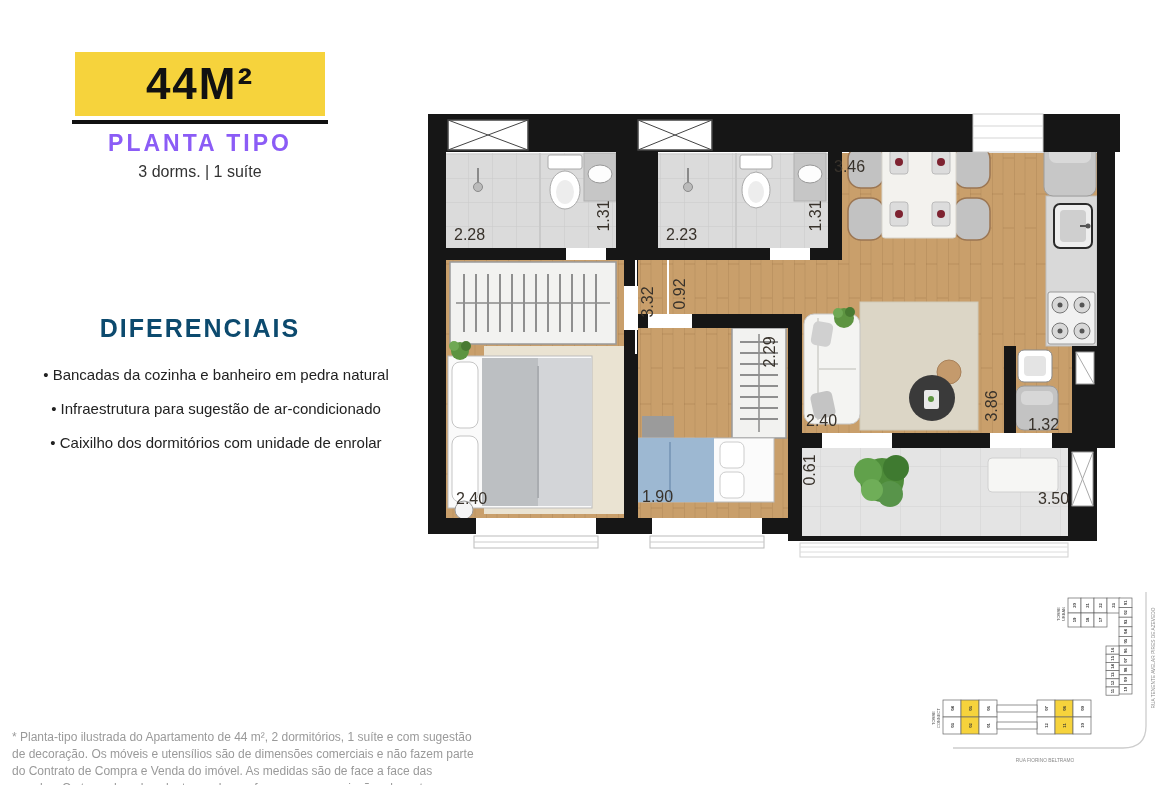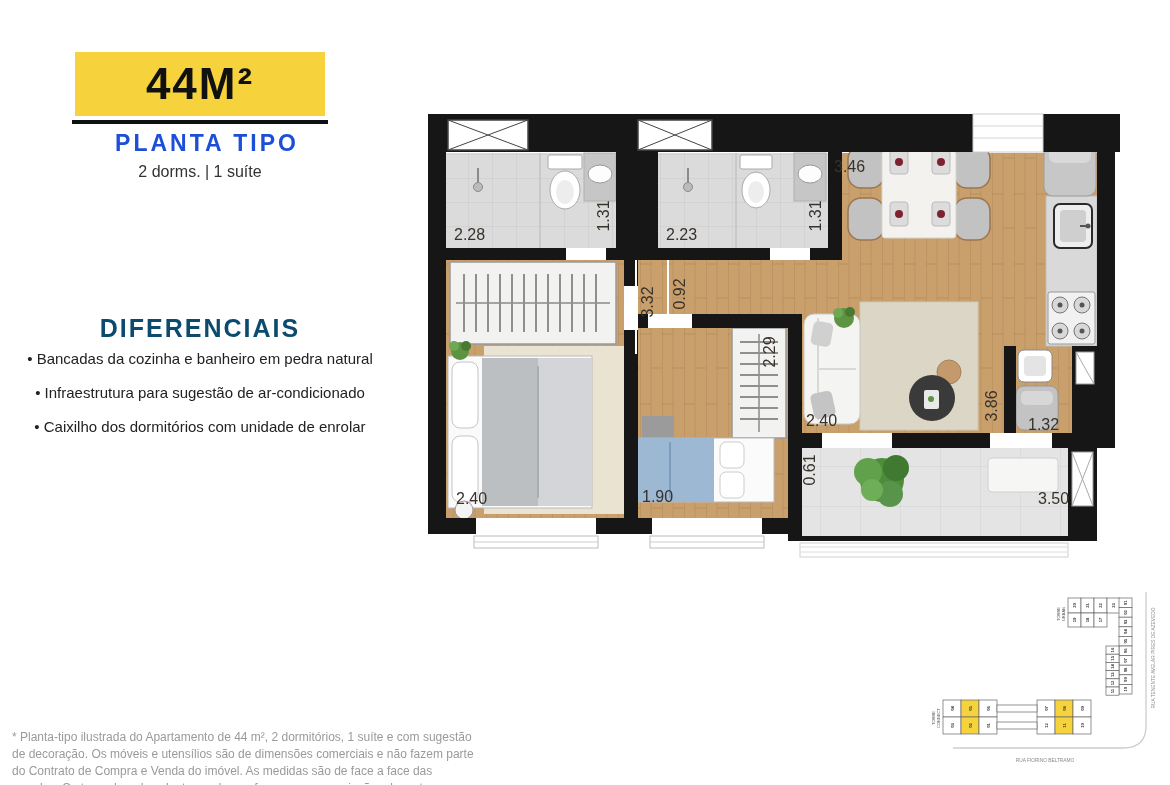--- a/index.html
+++ b/index.html
@@ -6,25 +6,25 @@
   html,body{margin:0;padding:0;background:#fff;}
   #stage{position:relative;width:1170px;height:785px;background:#fff;overflow:hidden;
          font-family:"Liberation Sans",sans-serif;color:#222;}
   .abs{position:absolute;}
   
   .badge{left:75px;top:52px;width:250px;height:64px;background:var(--accent,#F6D33C);
          display:flex;align-items:center;justify-content:center;
          font-size:44px;font-weight:800;letter-spacing:2px;color:#111;}
   .badge-underline{left:72px;top:120px;width:256px;height:4px;background:#111;}
   .plan-type{left:0;top:130px;width:400px;text-align:center;font-size:23px;font-weight:700;
-             letter-spacing:3px;color:#1d4ed8;margin-left:7px;}
+             letter-spacing:3px;color:#8b5cf6;}
   .subtitle{left:0;top:163px;width:400px;text-align:center;font-size:16px;color:#333;}
   .feat-title{left:0;top:314px;width:400px;text-align:center;font-size:25px;font-weight:800;
               letter-spacing:2px;color:#0c4a6e;}
-  .feat-list{left:0;top:350px;width:400px;margin:0;padding:0;list-style:none;
+  .feat-list{left:0;top:350px;width:400px;margin:16px;padding:0;list-style:none;
              display:flex;flex-direction:column;gap:17px;}
   .feat-list li{text-align:center;font-size:15px;color:#222;}
   .feat-list li::before{content:"• ";}
   .disclaimer{left:12px;top:729px;width:462px;font-size:12px;line-height:1.42;color:#9a9a9a;}
   
   .planwrap{left:420px;top:106px;width:725px;height:455px;}
   .keywrap{left:925px;top:588px;width:238px;height:195px;}
   svg text.dim{font-family:"Liberation Sans",sans-serif;font-size:16px;fill:#38322b;}
   svg text.kp{font-family:"Liberation Sans",sans-serif;fill:#333;}
   svg text.street{font-family:"Liberation Sans",sans-serif;fill:#8a8a8a;}
@@ -33,21 +33,21 @@
 </head>
 <body>
 
 <div id="stage" style="--accent: #F6D33C;">
 
   <div class="abs badge">
     <span>44M²</span>
   </div>
   <div class="abs badge-underline"></div>
   <div class="abs plan-type">PLANTA TIPO</div>
-  <div class="abs subtitle">2 dorms. | 1 suíte</div>
+  <div class="abs subtitle">3 dorms. | 1 suíte</div>
   <div class="abs feat-title">DIFERENCIAIS</div>
   <ul class="abs feat-list">
     <li><span>Bancadas da cozinha e banheiro em pedra natural</span></li>
     <li><span>Infraestrutura para sugestão de ar-condicionado</span></li>
     <li><span>Caixilho dos dormitórios com unidade de enrolar</span></li>
   </ul>
   <div class="abs disclaimer">* Planta-tipo ilustrada do Apartamento de 44 m², 2 dormitórios, 1 suíte e com sugestão de decoração. Os móveis e utensílios são de dimensões comerciais e não fazem parte do Contrato de Compra e Venda do imóvel. As medidas são de face a face das paredes. Os tamanhos das plantas podem sofrer pequenas variações de metragem. Consultar Memorial Descritivo da unidade.</div>
 
   <div class="abs planwrap">
   <svg width="725" height="455" viewBox="0 0 725 455">

